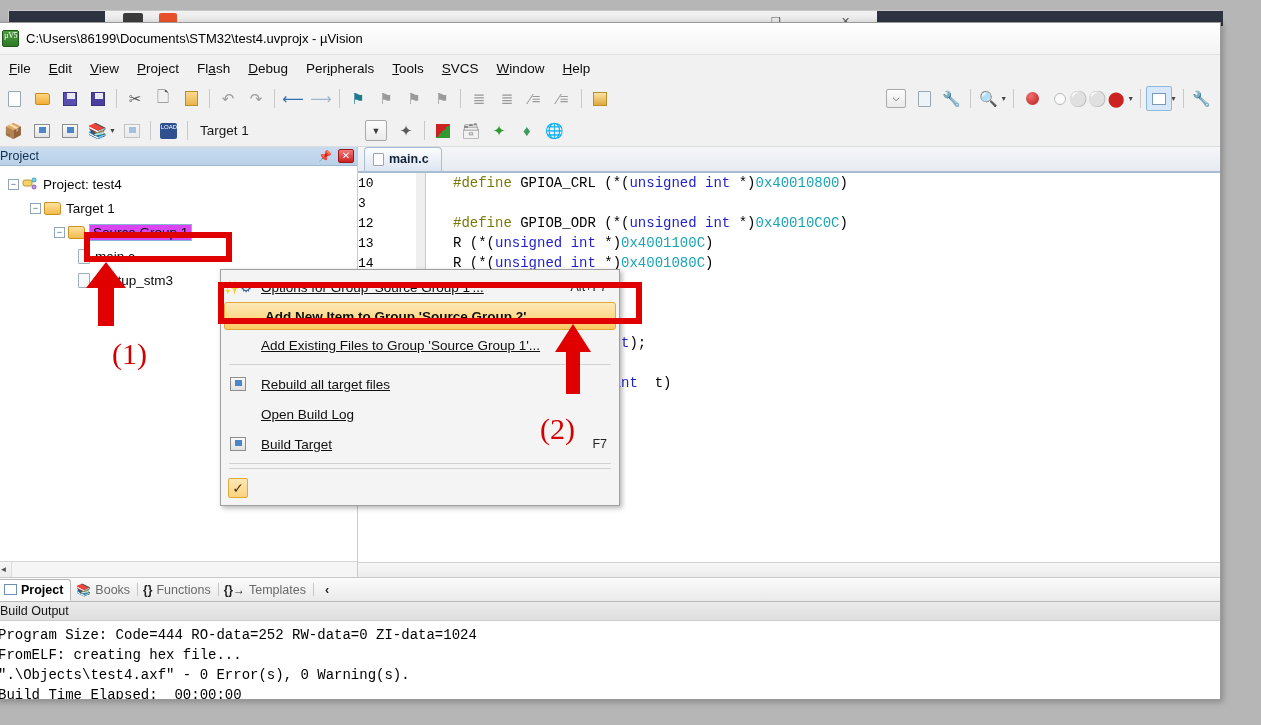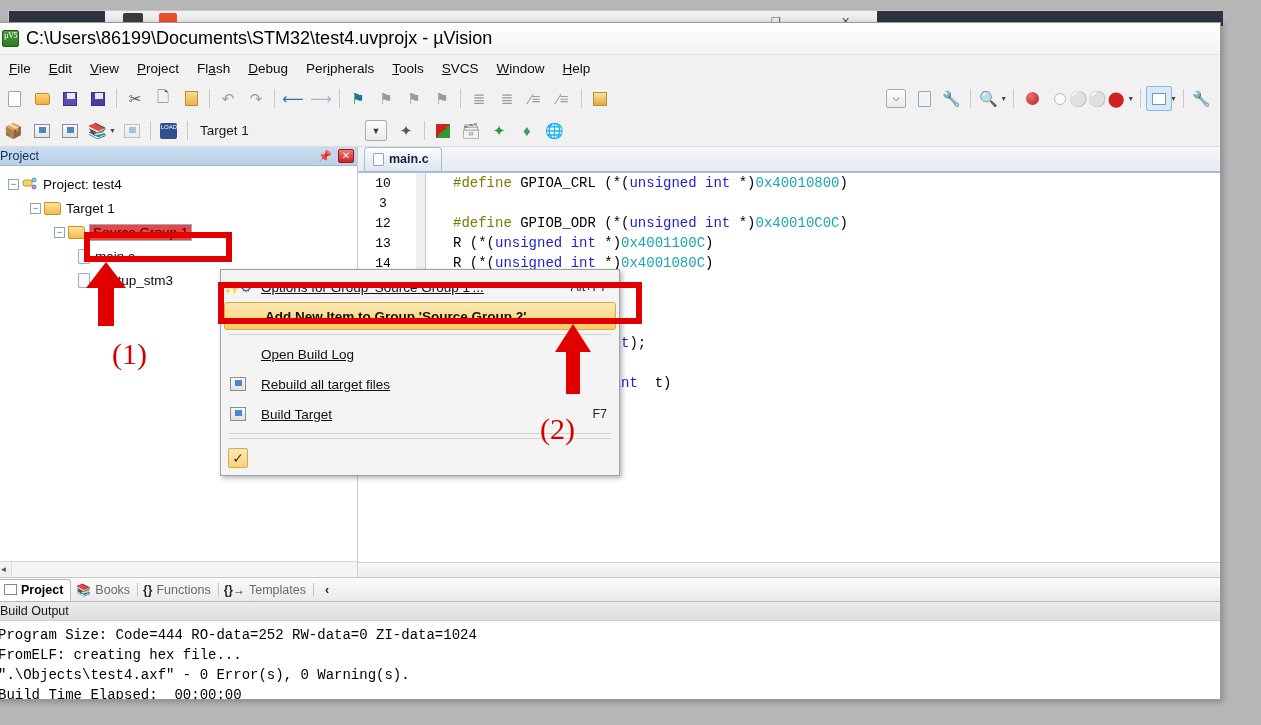--- a/index.html
+++ b/index.html
@@ -48,21 +48,21 @@
     border-bottom: 1px solid #e2e2e2;
   }
   .uv-logo {
     width: 17px; height: 17px; margin-right: 7px; flex: none;
     background: linear-gradient(#4a9d3f,#2f7a26);
     border: 1px solid #1f5a18; border-radius: 2px;
     color: #fff; font-size: 8px; line-height: 8px;
     font-family: "Liberation Serif", serif;
     text-align: center; padding-top: 1px; letter-spacing: -.5px;
   }
-  .title-text { font-size: 18px; color: #000; white-space: nowrap; }
+  .title-text { font-size: 13px; color: #000; white-space: nowrap; }
 
   
   .menubar {
     height: 27px; background: #f1f1f1;
     display: flex; align-items: center; padding-left: 4px;
   }
   .menu-item {
     font-size: 13.5px; color: #0c0c0c; padding: 3px 9px; cursor: default;
     white-space: nowrap;
   }
@@ -142,21 +142,21 @@
   }
   .indent1 { padding-left: 8px; }
   .indent2 { padding-left: 30px; }
   .indent3 { padding-left: 54px; }
   .tnode .ticon { margin-right: 5px; flex: none; display:inline-block; }
   .ti-proj { width:16px;height:14px;position:relative;}
   .ti-target{ width:17px;height:13px;background:linear-gradient(#fde2a0,#f3bb4d);border:1px solid #c9921e;border-radius:1px 3px 2px 2px;}
   .ti-folder{ width:17px;height:13px;background:linear-gradient(#fde2a0,#f3bb4d);border:1px solid #c9921e;border-radius:1px 3px 2px 2px;}
   .ti-file { width:12px;height:15px;background:#f6f8fa;border:1px solid #9fb0bf;border-radius:1px;}
   .tnode-label.selected {
-    background: #ef4444; outline: 1px solid #8ab2d8; padding: 0 3px;
+    background: #d946ef; outline: 1px solid #8ab2d8; padding: 0 3px;
   }
   .tree-hscroll {
     height: 16px; border-top: 1px solid #d6d6d6;
     background: linear-gradient(#f6f6f6,#ededed); display:flex; align-items:center;
   }
   .hs-arrow { width:15px; text-align:center; font-size:8px; color:#555; }
   .hs-track { flex:1 1 auto; height:100%; background:#f5f5f5; border-left:1px solid #dcdcdc;}
 
   
   .view-tabs {
@@ -188,21 +188,21 @@
     border: 1px solid #a8bdd3; border-bottom: none;
     border-radius: 4px 4px 0 0; padding: 3px 12px 4px 8px; height: 24px;
     font-size: 12.5px; color: #12243a; font-weight: bold;
   }
   .code {
     flex: 1 1 auto; background: #fff; position: relative; overflow: hidden;
     font-family: "Liberation Mono", monospace; font-size: 14px;
   }
   .code-row { display: flex; height: 20px; align-items: center; }
   .gutter {
-    width: 58px; flex: none; text-align: center; padding-right: 8px;
+    width: 58px; flex: none; text-align: left; padding-right: 8px;
     color: #000; font-size: 13px;
   }
   .gutter-bar { width: 10px; flex:none; background: #efefef; height: 20px; border-right:1px solid #c9c9c9;}
   .code-text { padding-left: 27px; white-space: pre; color: #000; }
   .k { color: #2222cc; }          
   .pp { color: #7a7a00; }         
   .num { color: #19a5b5; }
   .code-hscroll {
     height: 15px; background: linear-gradient(#f7f7f7,#ececec);
     border-top: 1px solid #d0d0d0; display:flex; align-items:center;
@@ -598,34 +598,38 @@
           </span>
         <span class="ci-label">Options for Group 'Source Group 1'...</span>
         <span class="ci-accel">Alt+F7</span>
       </div>
 
       <div class="ctx-item highlight">
         <span class="ci-ico"></span>
         <span class="ci-label">Add New  Item to Group 'Source Group 2'...</span>
       </div>
 
-
-
-      <div class="ctx-sep"></div>
-
       <div class="ctx-item">
         <span class="ci-ico"></span>
-        <span class="ci-label">Open Build Log</span>
-      </div>
+        <span class="ci-label">Add Existing Files to Group 'Source Group 1'...</span>
+      </div>
+
+
+      <div class="ctx-sep"></div>
 
       <div class="ctx-item">
         <span class="ci-ico">
             <span class="ci-build"></span>
           </span>
         <span class="ci-label">Rebuild all target files</span>
+      </div>
+
+      <div class="ctx-item">
+        <span class="ci-ico"></span>
+        <span class="ci-label">Open Build Log</span>
       </div>
 
       <div class="ctx-item">
         <span class="ci-ico">
             <span class="ci-build"></span>
           </span>
         <span class="ci-label">Build Target</span>
         <span class="ci-accel">F7</span>
       </div>
 

